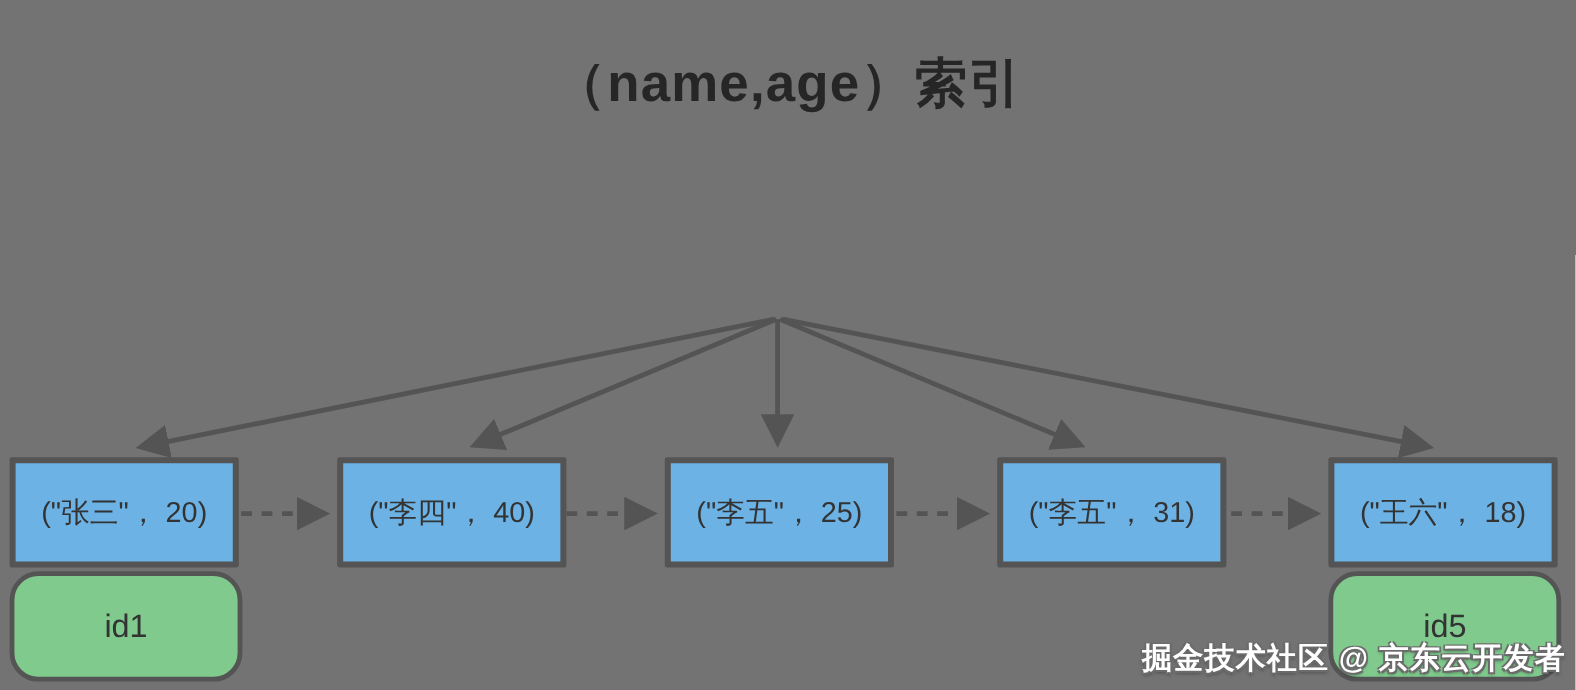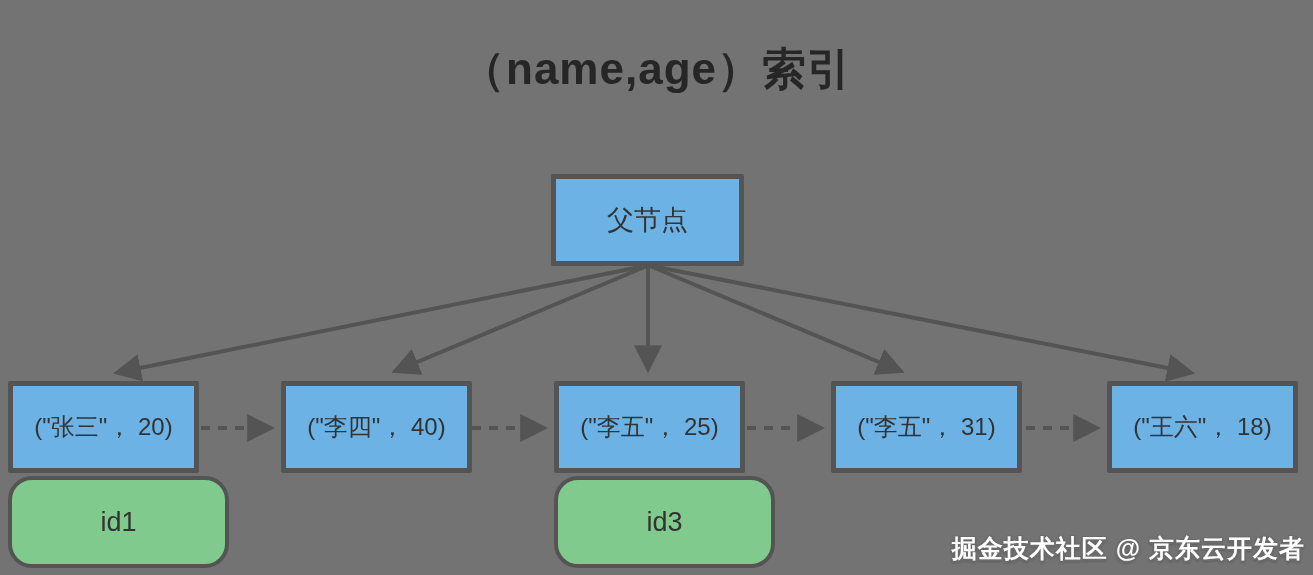--- a/index.html
+++ b/index.html
@@ -51,21 +51,21 @@
     height: 92px;
     background: var(--blue, #6CB2E4);
     border: 5px solid var(--border, #545454);
     border-radius: 2px;
     font-size: 24px;
     z-index: 1;
     white-space: nowrap;
   }
   .leaf-id {
     top: 476px;
-    width: 221px;
+    width: 194px;
     height: 92px;
     background: var(--green, #7FCA8C);
     border: 4px solid var(--border, #545454);
     border-radius: 24px;
     font-size: 27px;
     z-index: 1;
   }
   .leaf-x0 { left: 8px; }
   .leaf-x1 { left: 281px; }
   .leaf-x2 { left: 554px; }
@@ -97,48 +97,45 @@
     letter-spacing: 1px;
   }
 </style>
 </head>
 <body>
 
 <div class="canvas">
 
   <div class="title">（name,age）索引</div>
 
-  <div class="node parent-node">
-    <span>父节点</span>
-  </div>
 
   <div class="node leaf-key leaf-x0">
     <span>("张三"， 20)</span>
   </div>
   <div class="node leaf-id leaf-x0">
     <span>id1</span>
   </div>
 
   <div class="node leaf-key leaf-x1">
     <span>("李四"， 40)</span>
   </div>
 
   <div class="node leaf-key leaf-x2">
     <span>("李五"， 25)</span>
   </div>
-  <div class="node leaf-id leaf-x2">
-    <span>id3</span>
-  </div>
 
   <div class="node leaf-key leaf-x3">
     <span>("李五"， 31)</span>
   </div>
 
   <div class="node leaf-key leaf-x4">
     <span>("王六"， 18)</span>
+  </div>
+  <div class="node leaf-id leaf-x4">
+    <span>id5</span>
   </div>
 
   <svg class="arrows" viewBox="0 0 1313 575" xmlns="http://www.w3.org/2000/svg">
     <defs>
       <marker id="head" markerWidth="7" markerHeight="7" refX="5.2" refY="3.5" orient="auto">
         <path d="M0,0 L7,3.5 L0,7 Z" fill="#545454"></path>
       </marker>
     </defs>
 
     <g stroke="#545454" stroke-width="4" fill="none">

